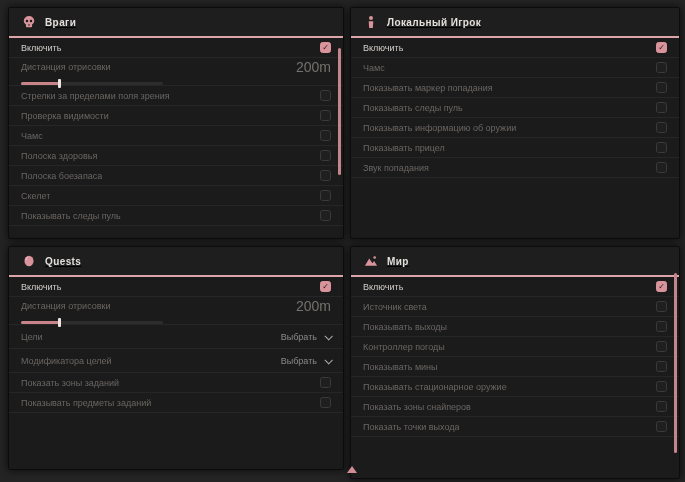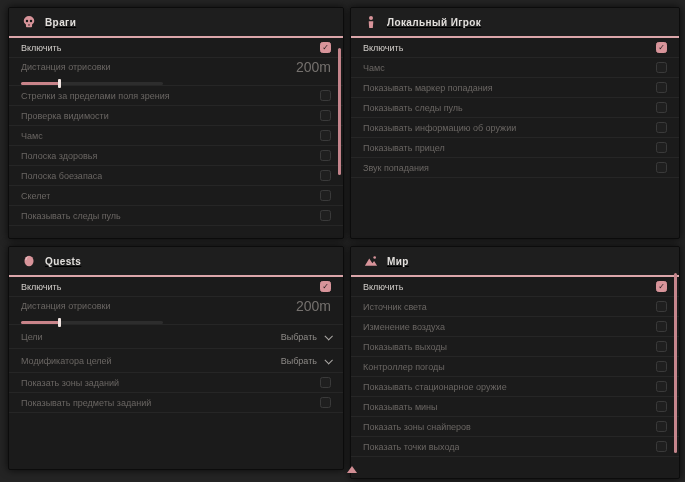--- a/index.html
+++ b/index.html
@@ -231,40 +231,36 @@
   <div class="rows">
       <div class="row">
         <span class="lbl em">Включить</span>
         <span class="cb checked"></span>
       </div>
       <div class="row">
         <span class="lbl">Источник света</span>
         <span class="cb"></span>
       </div>
       <div class="row">
-        <span class="lbl">Изменение воздуха</span>
-        <span class="cb"></span>
-      </div>
-      <div class="row">
         <span class="lbl">Показывать выходы</span>
         <span class="cb"></span>
       </div>
       <div class="row">
         <span class="lbl">Контроллер погоды</span>
         <span class="cb"></span>
       </div>
       <div class="row">
+        <span class="lbl">Показывать мины</span>
+        <span class="cb"></span>
+      </div>
+      <div class="row">
         <span class="lbl">Показывать стационарное оружие</span>
         <span class="cb"></span>
       </div>
       <div class="row">
-        <span class="lbl">Показывать мины</span>
-        <span class="cb"></span>
-      </div>
-      <div class="row">
         <span class="lbl">Показать зоны снайперов</span>
         <span class="cb"></span>
       </div>
       <div class="row">
         <span class="lbl">Показать точки выхода</span>
         <span class="cb"></span>
       </div>
     </div>
   <div class="vscroll"></div>
 </div>

